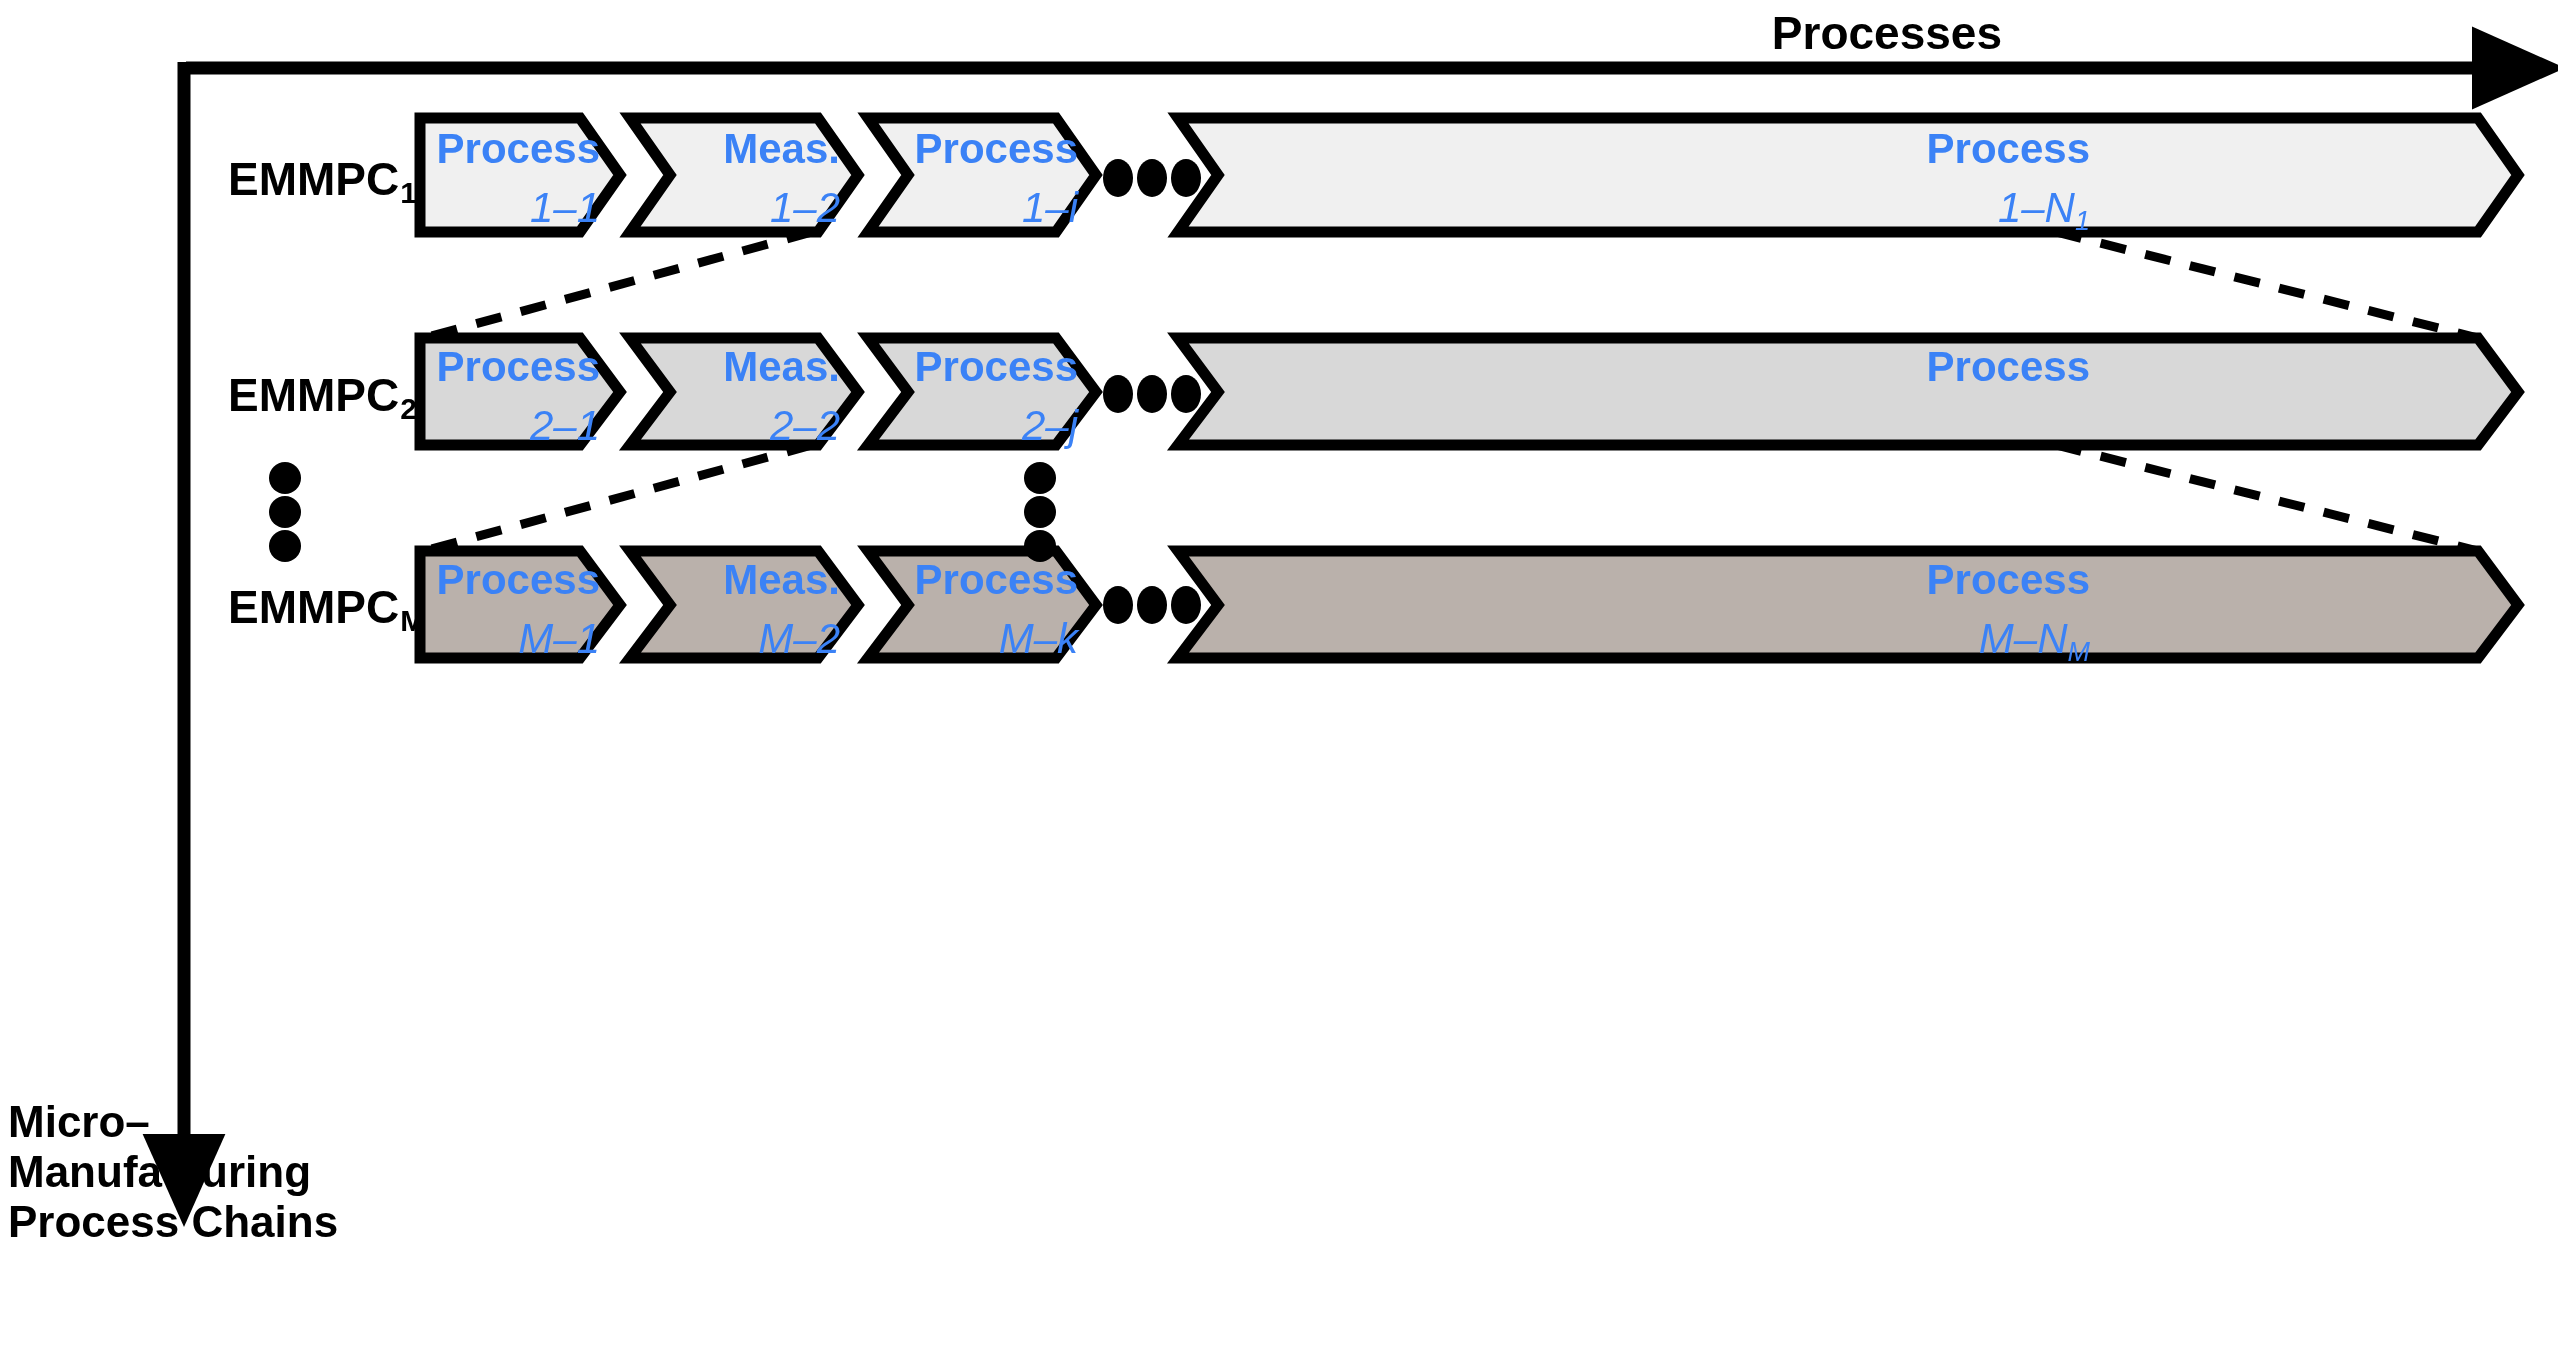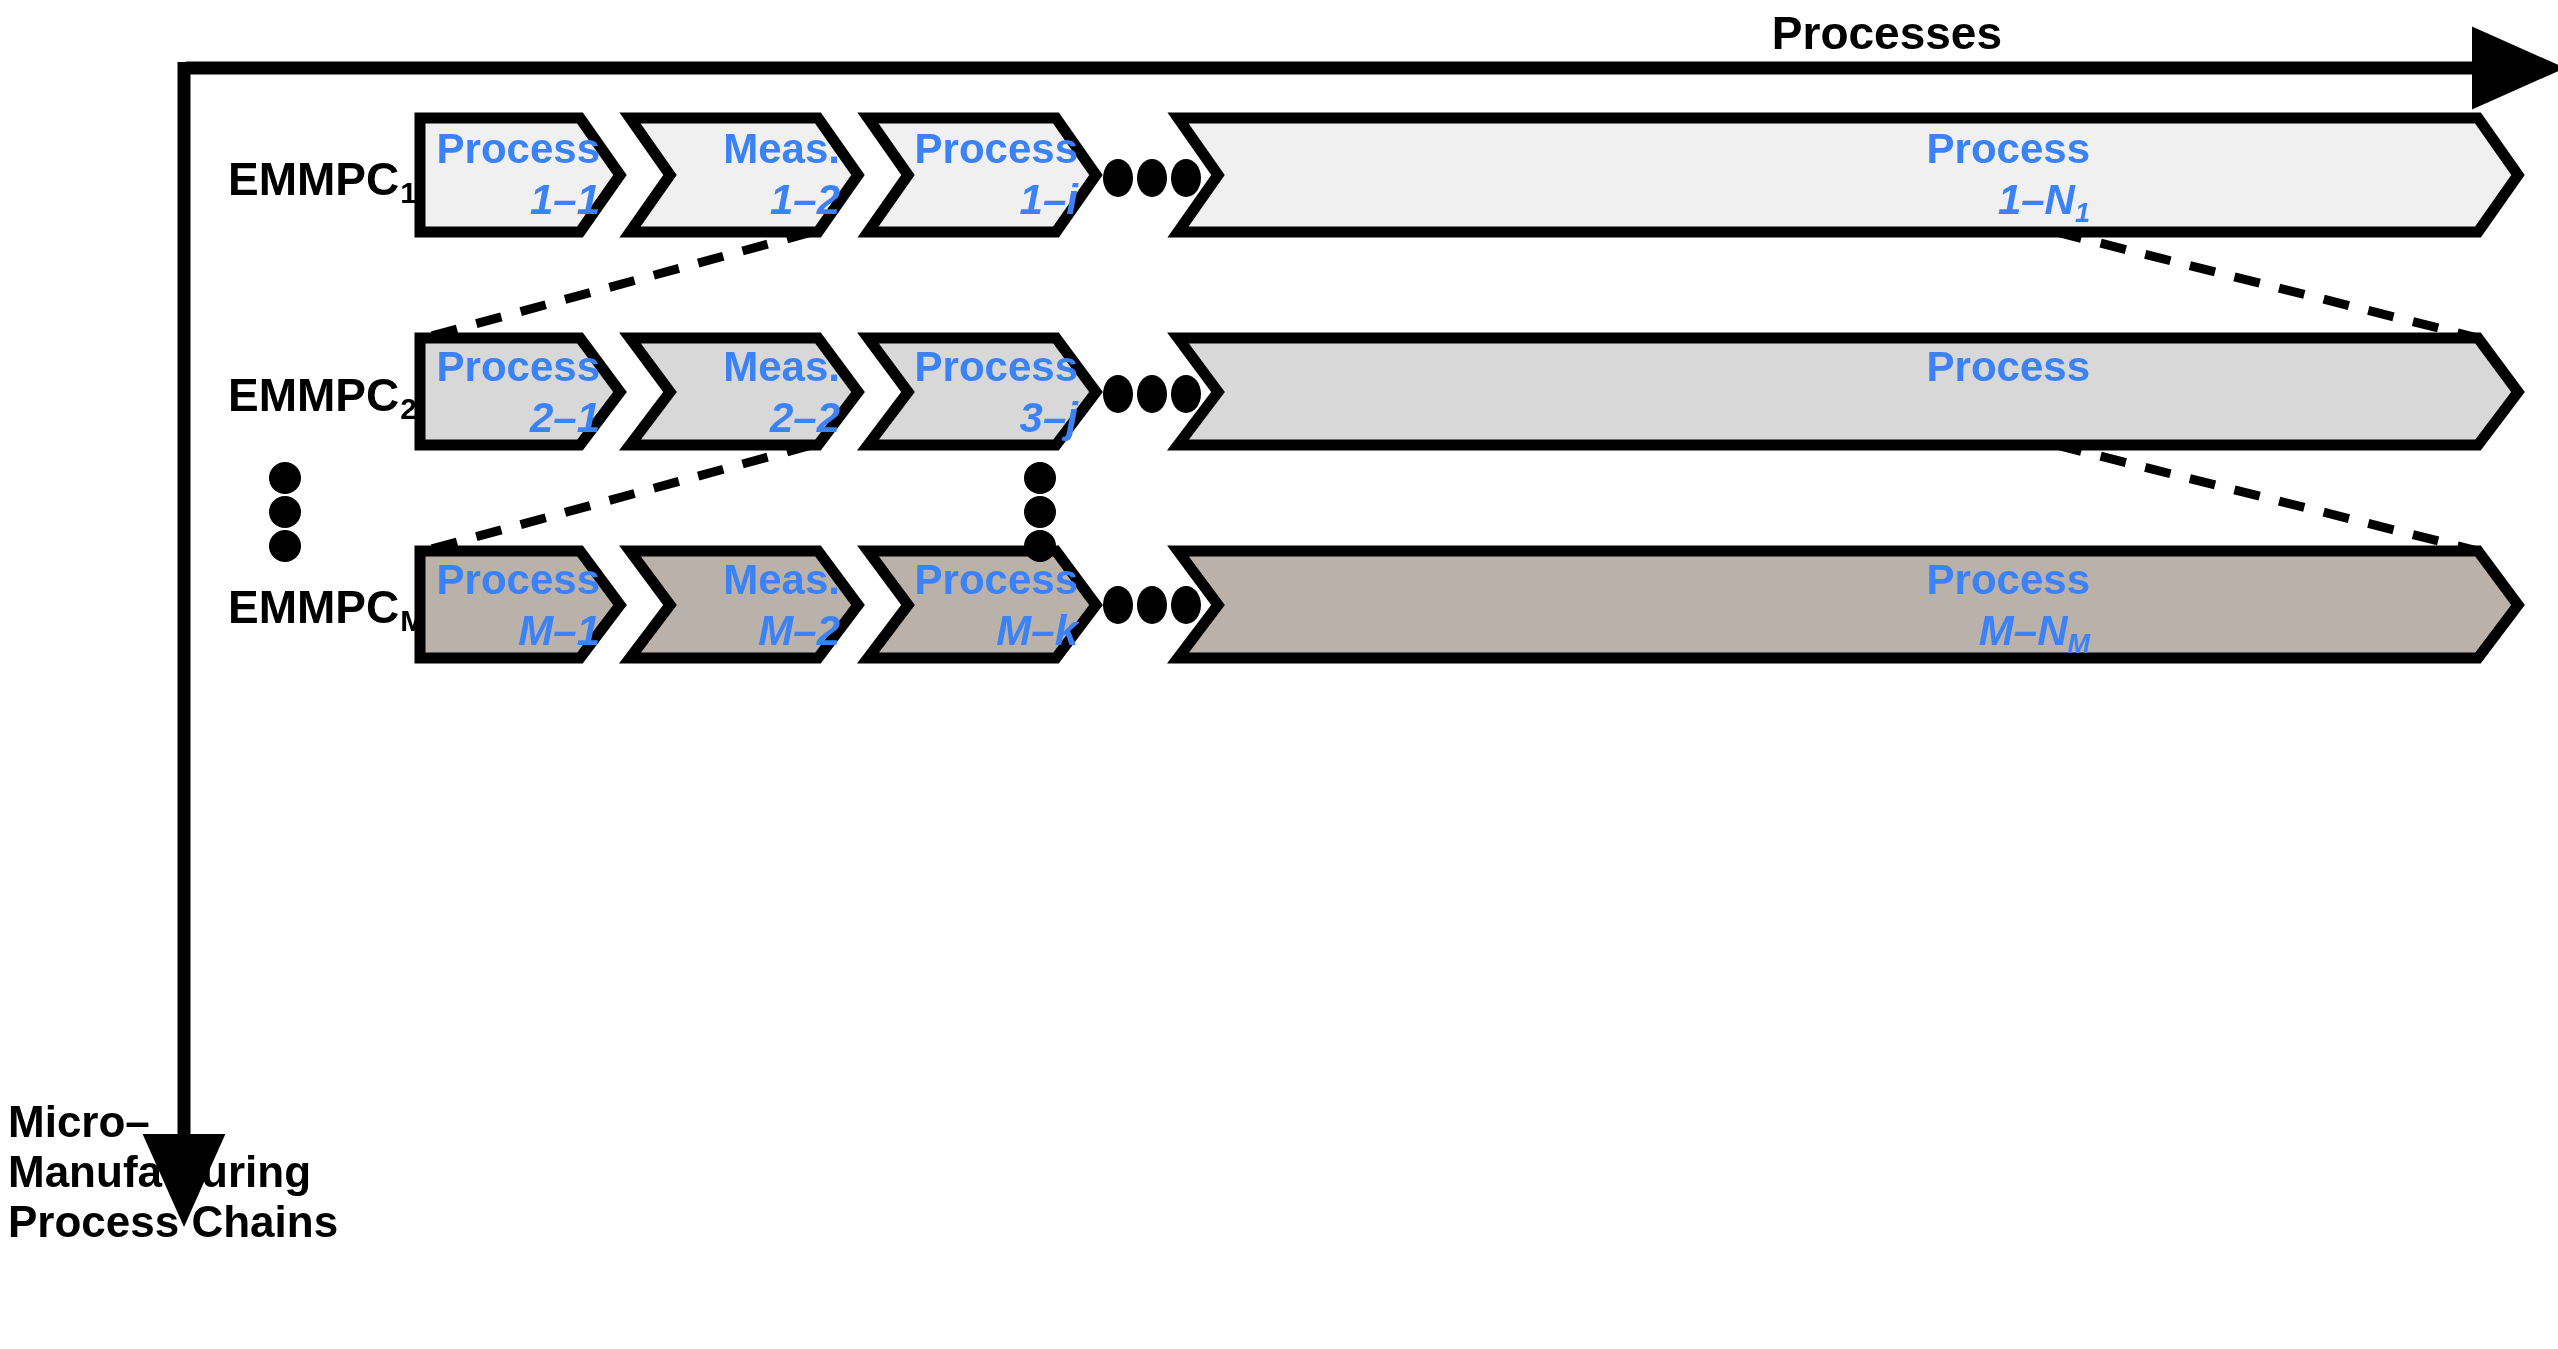--- a/index.html
+++ b/index.html
@@ -32,22 +32,22 @@
   .cell-text{
     position:absolute;
     text-align:right;
     color:#3b82f6;
     pointer-events:none;
   }
   .cell-text .t1{
     display:block;font-size:42px;font-weight:bold;line-height:46px;
   }
   .cell-text .t2{
-    display:block;font-size:42px;font-weight:bold;font-style:italic;
-    line-height:48px;margin-top:4px;
+    display:block;font-size:42px;font-weight:normal;font-style:italic;
+    line-height:48px;margin-top:12px;
   }
   .cell-text .t2 .sub{
     font-size:27px;vertical-align:-0.30em;font-style:italic;
   }
 </style>
 </head>
 <body>
 
 <div id="stage">
 
@@ -165,21 +165,21 @@
   <div class="cell-text" style="left:420px;top:344px;width:180px;">
     <span class="t1">Process</span>
     <span class="t2"><span>2–1</span></span>
   </div>
   <div class="cell-text" style="left:660px;top:344px;width:180px;">
     <span class="t1">Meas.</span>
     <span class="t2"><span>2–2</span></span>
   </div>
   <div class="cell-text" style="left:898px;top:344px;width:180px;">
     <span class="t1">Process</span>
-    <span class="t2"><span>3–j</span></span>
+    <span class="t2"><span>2–j</span></span>
   </div>
   <div class="cell-text" style="left:1770px;top:344px;width:320px;">
     <span class="t1">Process</span>
   </div>
 
   <div class="cell-text" style="left:420px;top:557px;width:180px;">
     <span class="t1">Process</span>
     <span class="t2"><span>M–1</span></span>
   </div>
   <div class="cell-text" style="left:660px;top:557px;width:180px;">

